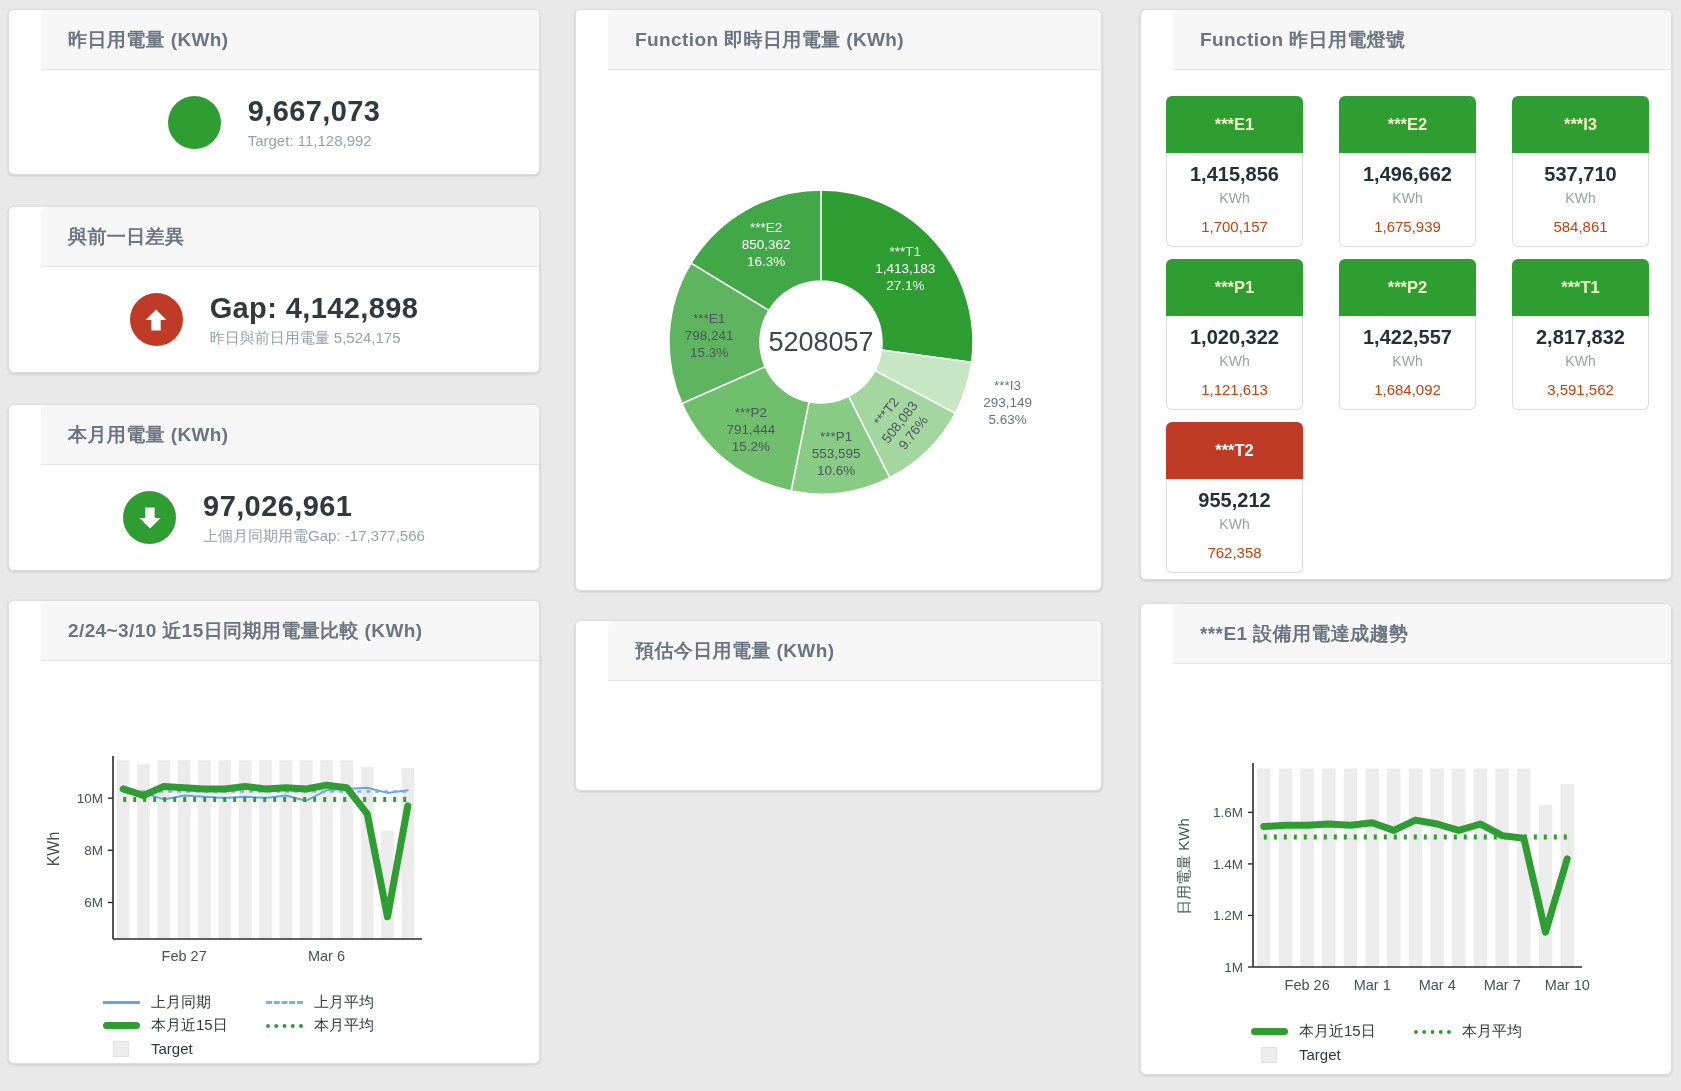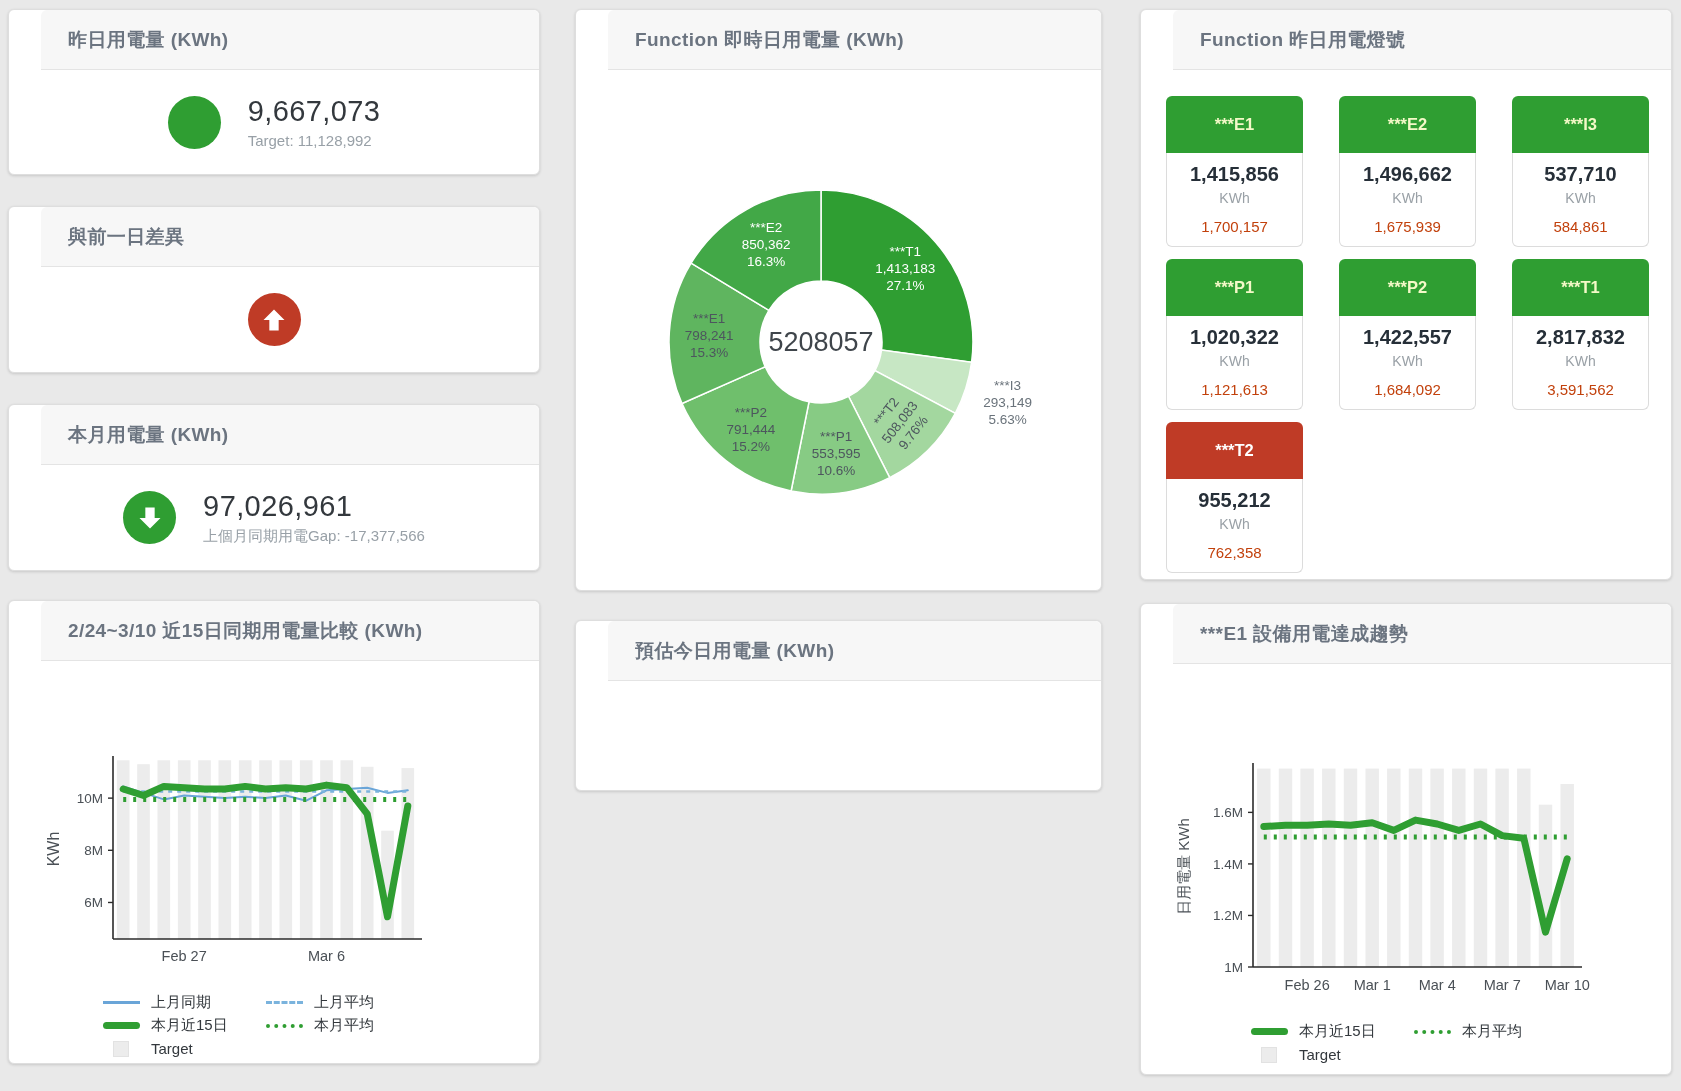--- a/index.html
+++ b/index.html
@@ -6,21 +6,21 @@
   .page{position:relative;width:1681px;height:1091px;background:#e9e9e9;overflow:hidden;}
   .card{position:absolute;background:#fff;border:1px solid #dedede;border-radius:6px;
         box-shadow:0 1px 3px rgba(0,0,0,.15);box-sizing:border-box;}
   .card-h{height:60px;background:#f7f7f7;border-bottom:1px solid #e4e4e4;border-radius:6px 6px 0 0;
           display:flex;align-items:center;padding:0 27px;box-sizing:border-box;margin-left:32px;}
   .card-h h2{margin:0;font-size:19px;color:#6b7480;font-weight:bold;letter-spacing:.4px;}
   .stat{display:flex;align-items:center;justify-content:center;gap:27px;height:calc(100% - 60px);}
   .circle{width:53px;height:53px;border-radius:50%;display:flex;align-items:center;justify-content:center;flex:none;}
   .circle.green{background:var(--green);}
   .circle.red{background:var(--red);}
-  .stat-value{font-size:29px;font-weight:normal;color:#33383d;letter-spacing:.4px;}
+  .stat-value{font-size:29px;font-weight:bold;color:#33383d;letter-spacing:.4px;}
   .stat-sub{font-size:15px;color:#98a0a7;margin-top:4px;}
   
   .donut-svg{display:block;width:527px;height:520px;}
   
   .tiles{display:grid;grid-template-columns:repeat(3,137px);column-gap:36px;row-gap:12px;padding:26px 0 0 25px;}
   .tile{border-radius:6px;text-align:center;}
   .tile-h{height:57px;border-radius:6px 6px 0 0;display:flex;align-items:center;justify-content:center;
           font-size:16.5px;font-weight:bold;}
   .tile-b{border:1px solid #dcdcdc;border-top:none;border-radius:0 0 6px 6px;padding:10px 7px 11px;background:#fff;}
   .tile-v{font-size:20px;font-weight:bold;color:#262f38;}
@@ -59,20 +59,24 @@
   <section class="card" style="left:8px;top:206px;width:532px;height:167px">
     <header class="card-h">
       <h2>與前一日差異</h2>
     </header>
     <div class="stat">
       <span class="circle red">
         <svg width="28" height="28" viewBox="0 0 24 24">
           <path d="M12 3 L21 12 H16 V21 H8 V12 H3 Z" fill="#ffffff"></path>
         </svg>
       </span>
+      <div class="stat-text">
+        <div class="stat-value">Gap: 4,142,898</div>
+        <div class="stat-sub">昨日與前日用電量 5,524,175</div>
+      </div>
     </div>
   </section>
 
   <section class="card" style="left:8px;top:404px;width:532px;height:167px">
     <header class="card-h">
       <h2>本月用電量 (KWh)</h2>
     </header>
     <div class="stat">
       <span class="circle green">
         <svg width="28" height="28" viewBox="0 0 24 24">

